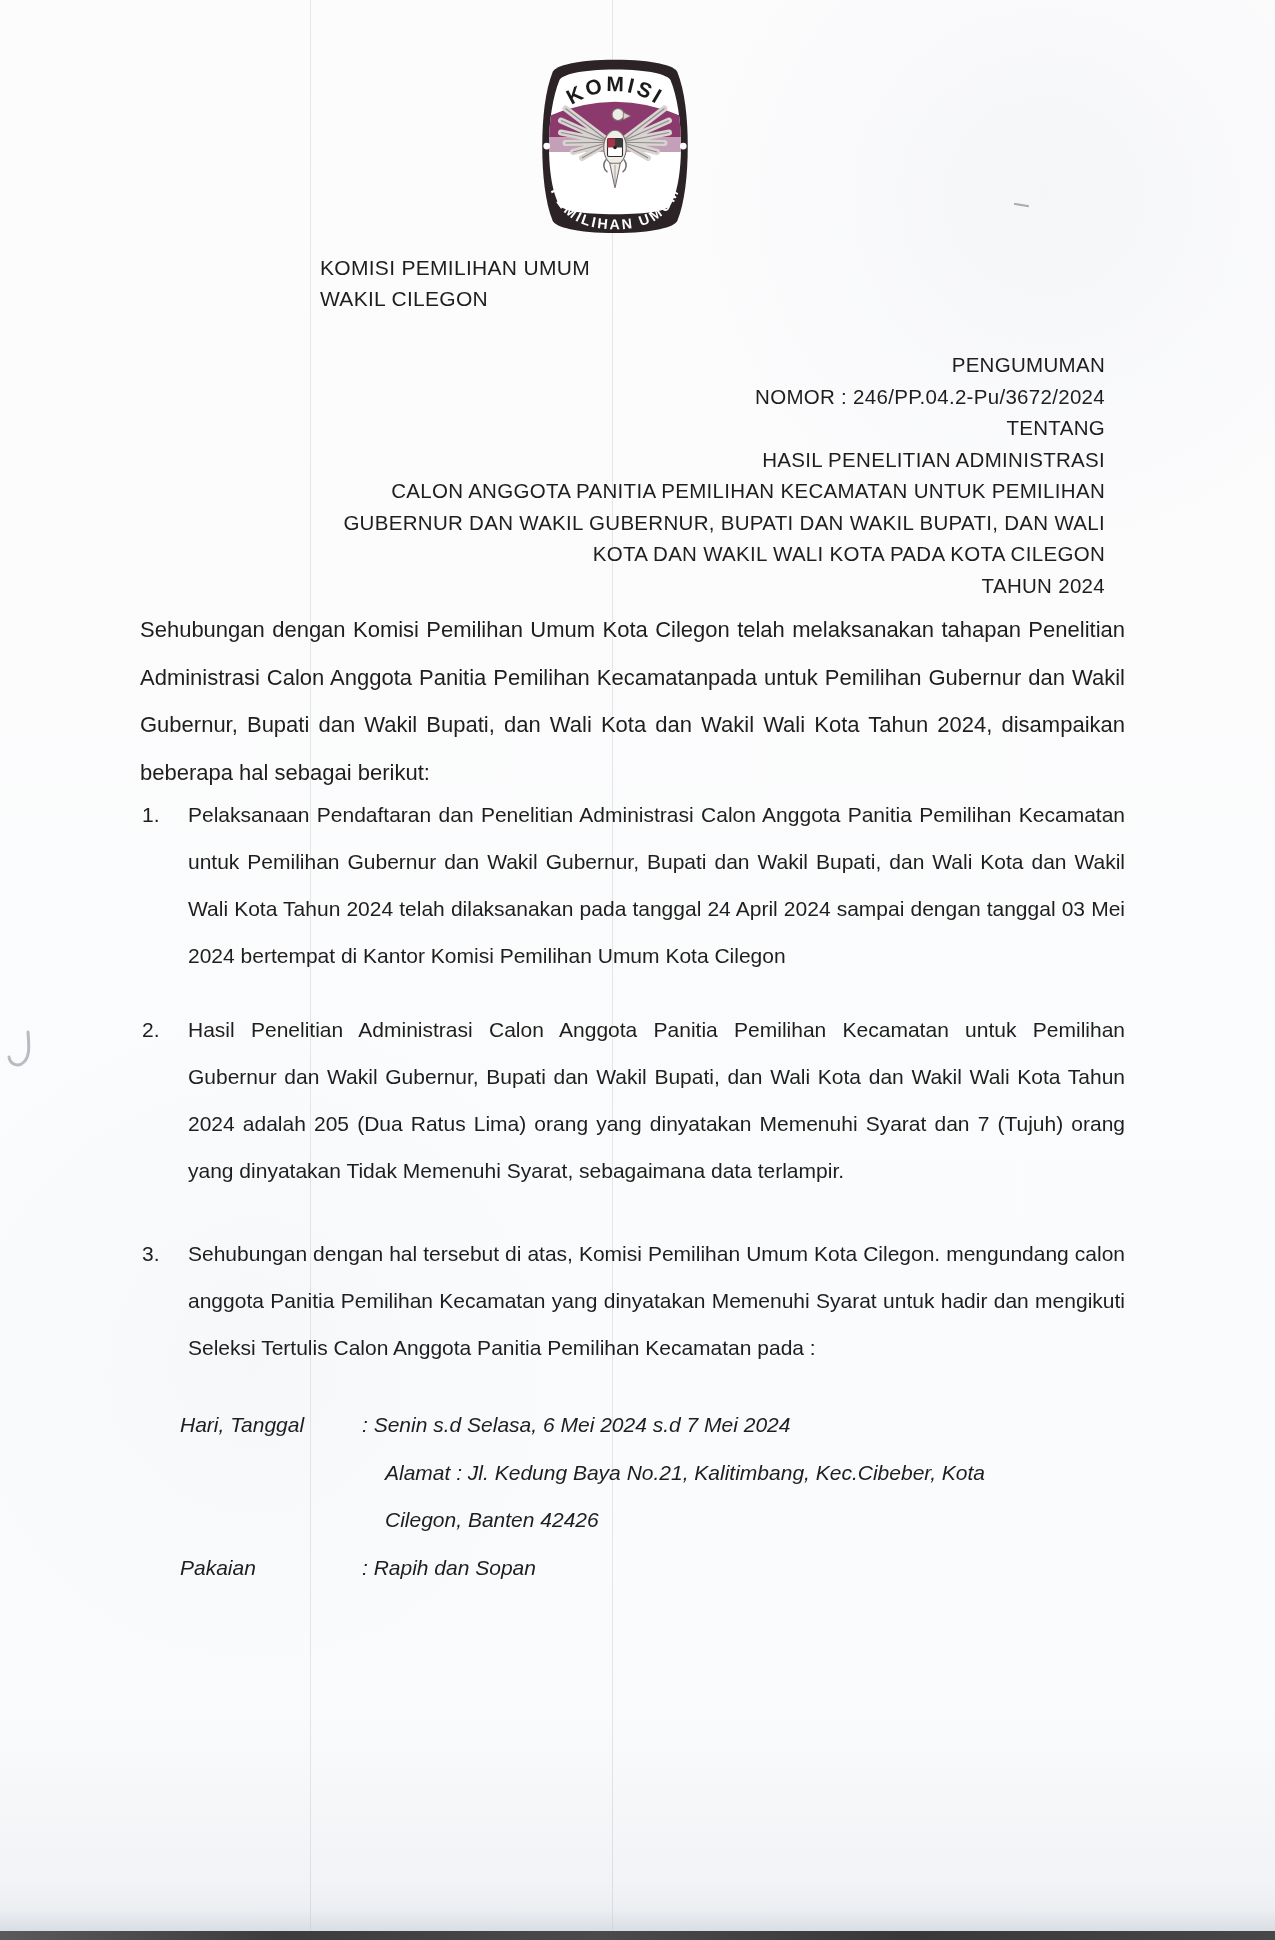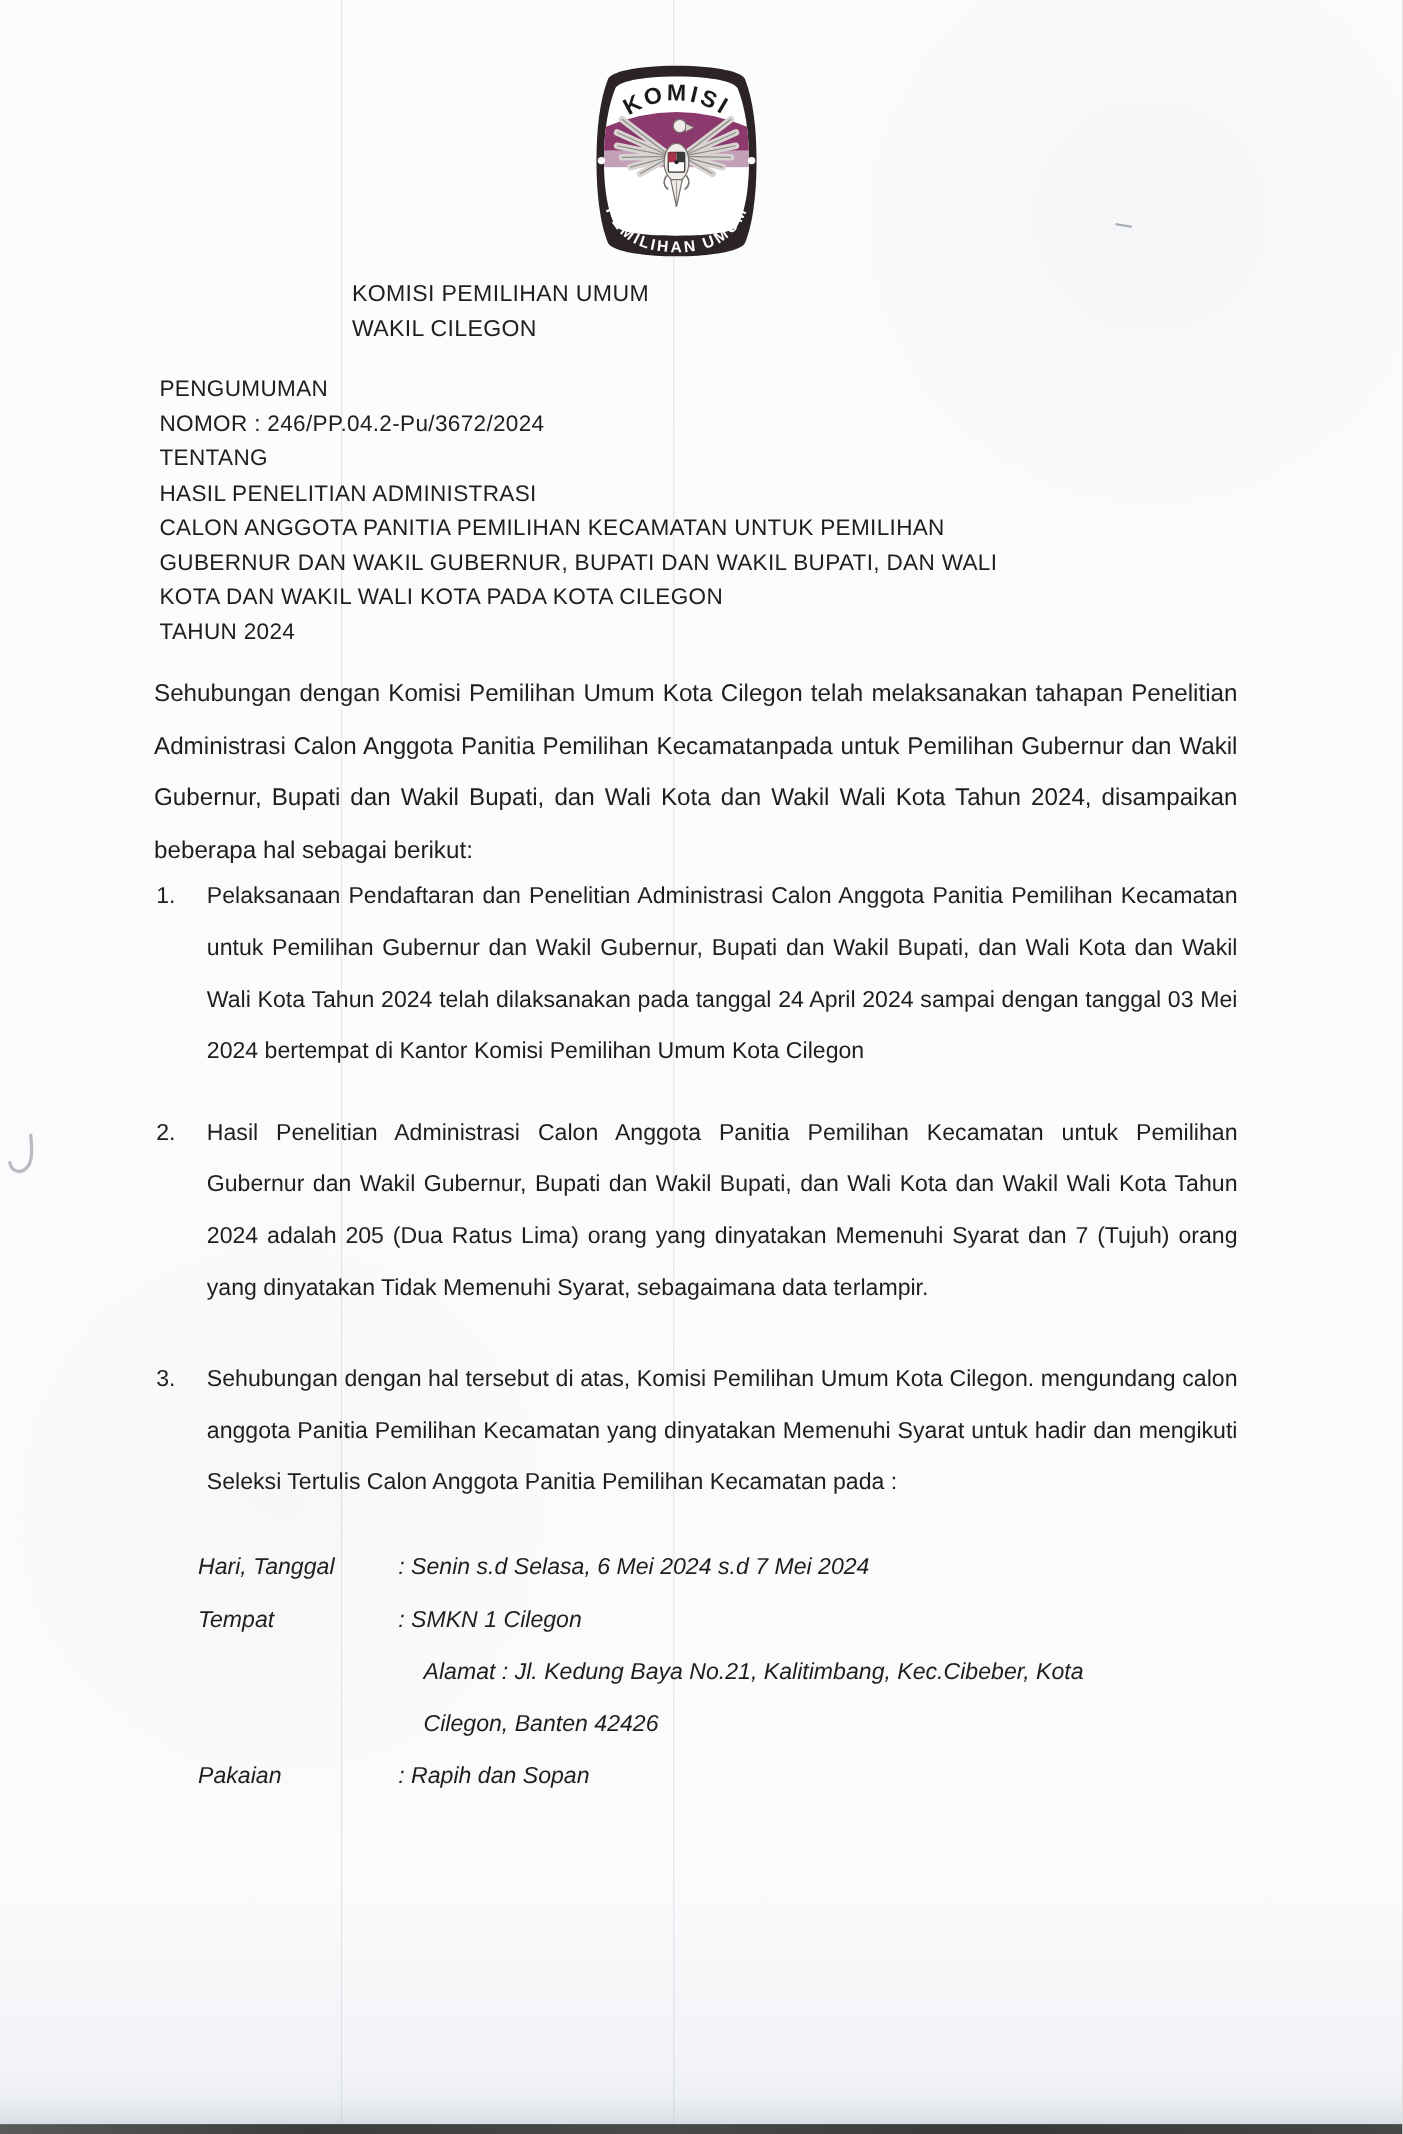--- a/index.html
+++ b/index.html
@@ -19,21 +19,21 @@
   .pencil-mark{position:absolute;left:4px;top:1028px;opacity:.6;}
   .bottom-fade{position:absolute;left:0;right:0;bottom:9px;height:22px;
     background:linear-gradient(180deg,rgba(206,212,220,0),rgba(198,206,215,.45));}
   .bottom-bar{position:absolute;left:0;right:0;bottom:0;height:9px;
     background:linear-gradient(90deg,#5a5a5a 0%,#3c3c3c 22%,#4a4a4a 47%,#383838 71%,#474747 100%);}
 
   .logo{position:absolute;left:540px;top:56px;width:150px;height:180px;}
 
   .header{position:absolute;left:320px;top:252px;width:610px;
     font-size:21px;line-height:31px;letter-spacing:.3px;}
-  .title{position:absolute;left:145px;top:338px;width:960px;text-align:left;
+  .title{position:absolute;left:145px;top:349px;width:960px;text-align:right;
     font-size:20.5px;line-height:31.5px;letter-spacing:.3px;}
 
   .para{position:absolute;left:140px;width:985px;font-size:22px;line-height:47.5px;
     text-align:justify;}
   #intro{top:606px;}
 
   .item{position:absolute;left:140px;width:985px;font-size:21px;line-height:47px;}
   .item .num{position:absolute;left:2px;top:0;}
   .item .txt{display:block;padding-left:48px;text-align:justify;}
   #item1{top:791px;}
@@ -141,24 +141,20 @@
     <span class="num">3.</span>
     <span class="txt">Sehubungan dengan hal tersebut di atas, Komisi Pemilihan Umum Kota Cilegon. mengundang calon anggota Panitia Pemilihan Kecamatan yang dinyatakan Memenuhi Syarat untuk hadir dan mengikuti Seleksi Tertulis Calon Anggota Panitia Pemilihan Kecamatan pada :</span>
   </div>
 
   <div class="schedule">
     <div class="srow">
       <span class="lbl">Hari, Tanggal</span>
       <span class="val">: Senin s.d Selasa, 6 Mei 2024 s.d 7 Mei 2024</span>
     </div>
     <div class="srow">
-      <span class="lbl">Tempat</span>
-      <span class="val">: SMKN 1 Cilegon</span>
-    </div>
-    <div class="srow">
       <span class="addr">Alamat : Jl. Kedung Baya No.21, Kalitimbang, Kec.Cibeber, Kota</span>
     </div>
     <div class="srow">
       <span class="addr">Cilegon, Banten 42426</span>
     </div>
     <div class="srow">
       <span class="lbl">Pakaian</span>
       <span class="val">: Rapih dan Sopan</span>
     </div>
   </div>

